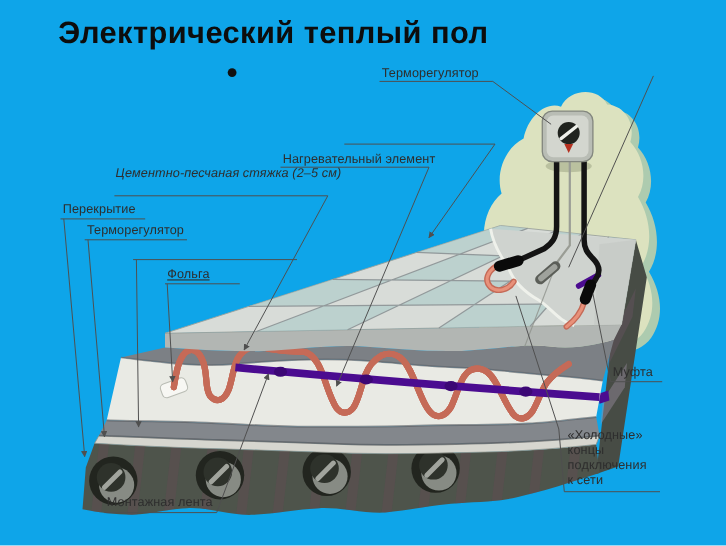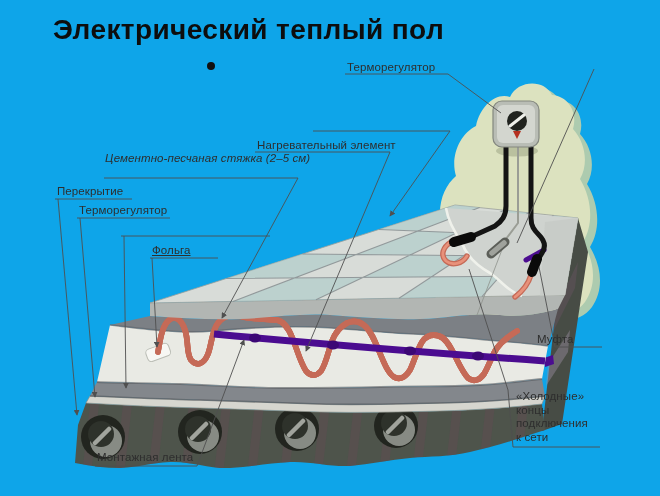--- a/index.html
+++ b/index.html
@@ -211,18 +211,18 @@
   <div class="title">Электрический теплый пол</div>
   <div class="dot"></div>
 
   <div class="lbl" style="left:347px;top:61px;">Терморегулятор</div>
   <div class="lbl" style="left:257px;top:139px;">Нагревательный элемент</div>
   <div class="lbl" style="left:105px;top:152px;font-style:italic;">Цементно-песчаная стяжка (2–5 см)</div>
   <div class="lbl" style="left:57px;top:185px;">Перекрытие</div>
   <div class="lbl" style="left:79px;top:204px;">Терморегулятор</div>
   <div class="lbl" style="left:152px;top:244px;text-decoration:underline;">Фольга</div>
   <div class="lbl" style="left:97px;top:451px;">Монтажная лента</div>
-  <div class="lbl" style="left:537px;top:333px;">Муфта</div>
+  <div class="lbl" style="left:557px;top:333px;">Муфта</div>
   <div class="lbl" style="left:516px;top:390px;">«Холодные»
 концы
 подключения
 к сети</div>
 </div>
 
 </body></html>

